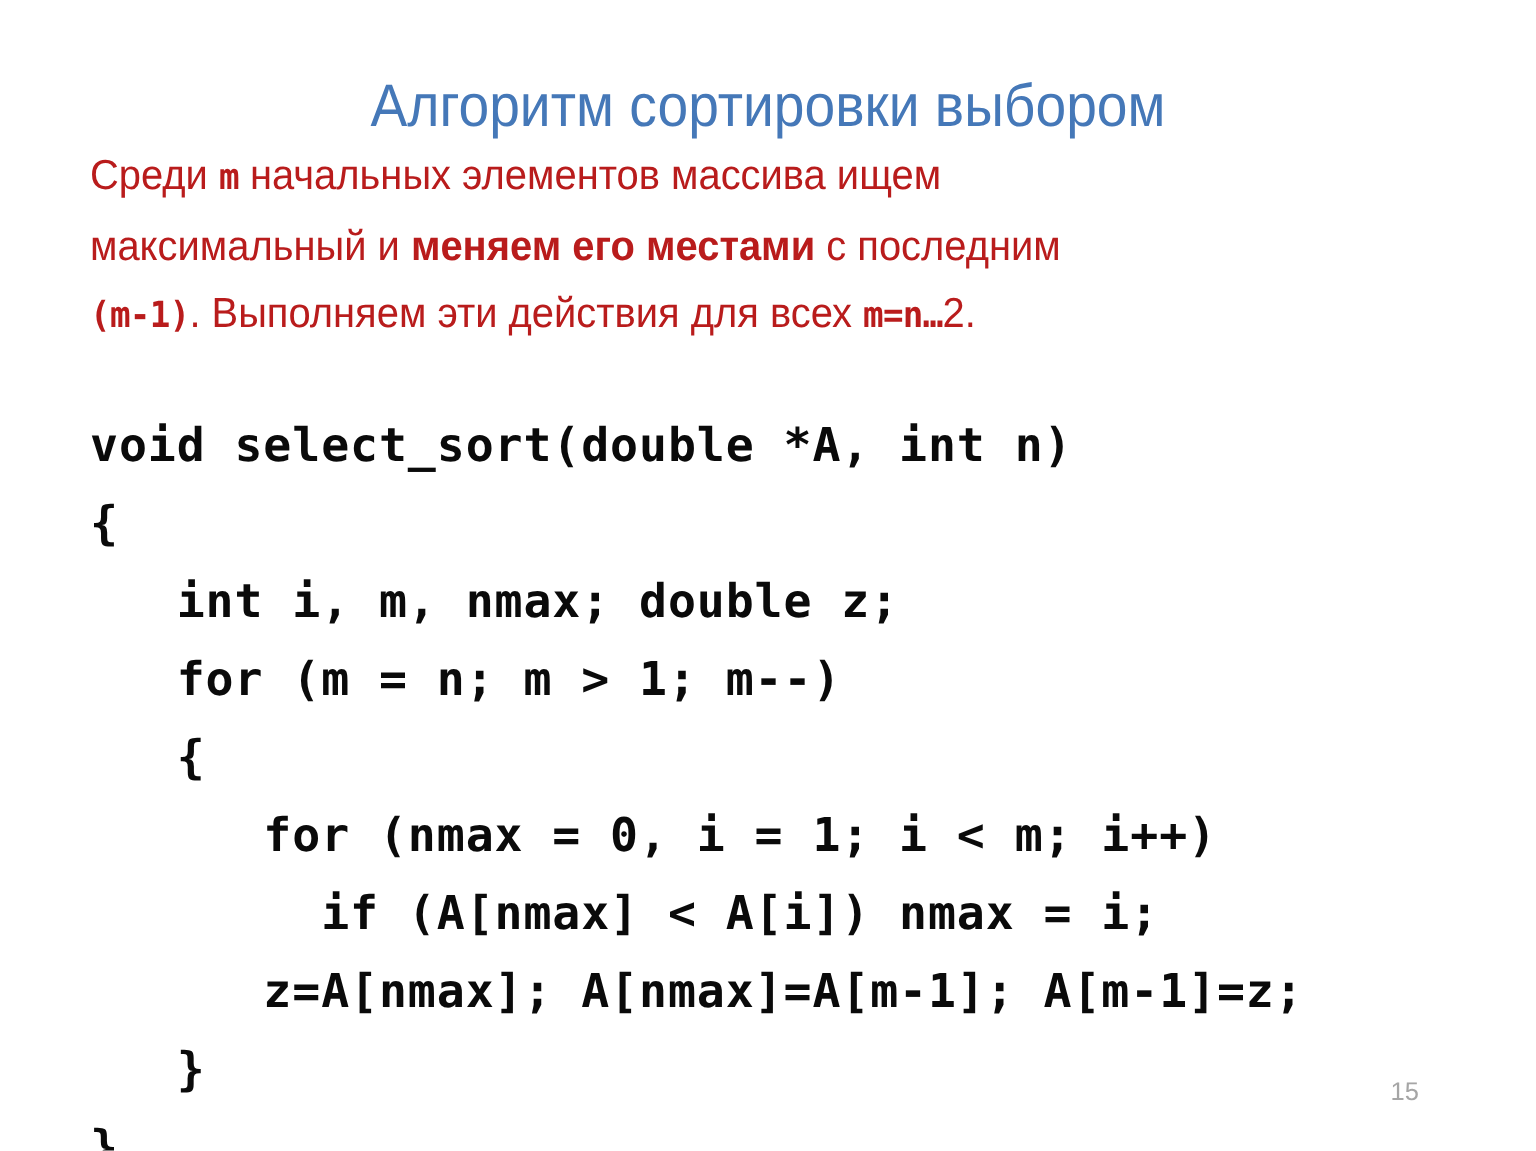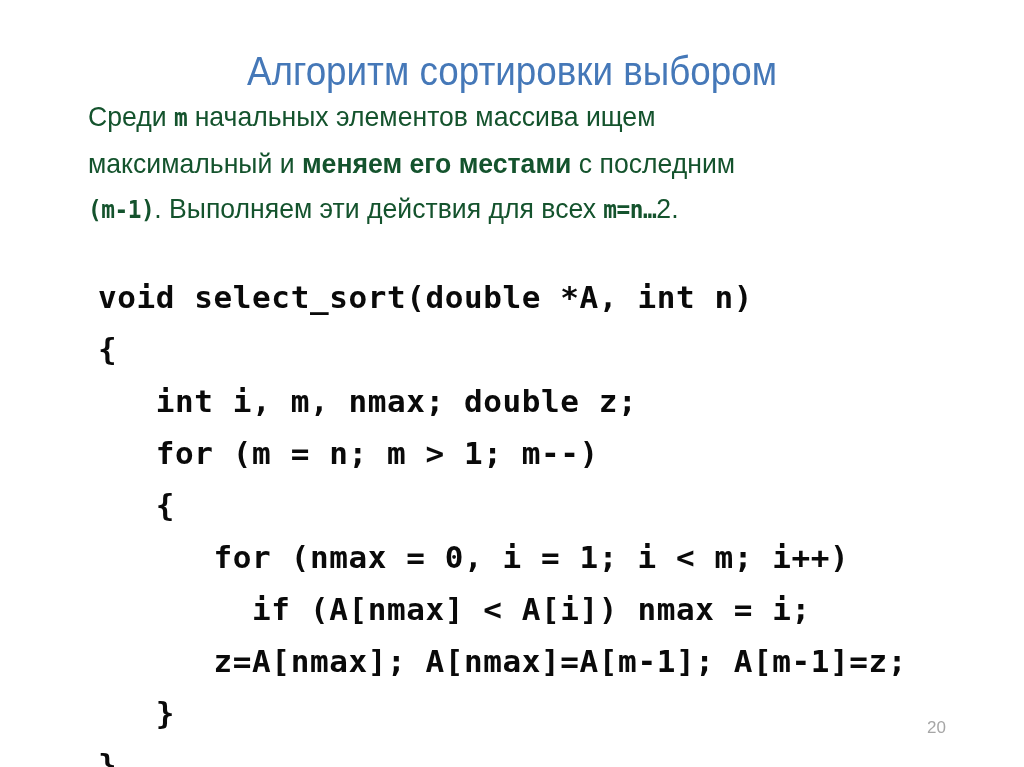--- a/index.html
+++ b/index.html
@@ -40,26 +40,25 @@
     transform-origin: center center;
     white-space: nowrap;
   }
 
   
   .para {
     position: absolute;
     left: 60px;
     top: 94px;
     width: 920px;
-    color: #14532d;
+    color: #b91c1c;
     font-family: "Liberation Sans", sans-serif;
     font-size: 28px;
     font-weight: 400;
     line-height: 45px;
-    margin-left: 28px;
   }
   .para .ln {
     display: block;
     white-space: nowrap;
     transform: scaleX(0.95);
     transform-origin: left center;
   }
   .para b {
     font-weight: 700;
   }
@@ -79,21 +78,20 @@
     font-family: "DejaVu Sans Mono", "Liberation Mono", monospace;
     font-weight: 700;
     font-size: 31px;
     line-height: 52px;
     white-space: pre;
     letter-spacing: 0.6px;
   }
   .code .cl {
     display: block;
     white-space: pre;
-    margin-left: 38px;
   }
 
   
   .page-num {
     position: absolute;
     right: 78px;
     top: 718px;
     color: #a6a6a6;
     font-family: "Liberation Sans", sans-serif;
     font-size: 17px;
@@ -110,15 +108,15 @@
   <div class="para">
     <span class="ln"><span>Среди </span><span class="mono">m</span><span> начальных элементов массива ищем</span></span>
 
     <span class="ln"><span>максимальный и </span><b>меняем его местами</b><span> с последним</span></span>
 
     <span class="ln"><span class="mono">(m-1)</span><span>. Выполняем эти действия для всех </span><span class="mono">m=n…</span><span>2.</span></span>
   </div>
 
   <pre class="code"><span class="cl">void select_sort(double *A, int n)</span><span class="cl">{</span><span class="cl">   int i, m, nmax; double z;</span><span class="cl">   for (m = n; m &gt; 1; m--)</span><span class="cl">   {</span><span class="cl">      for (nmax = 0, i = 1; i &lt; m; i++)</span><span class="cl">        if (A[nmax] &lt; A[i]) nmax = i;</span><span class="cl">      z=A[nmax]; A[nmax]=A[m-1]; A[m-1]=z;</span><span class="cl">   }</span><span class="cl">}</span></pre>
 
-  <div class="page-num">20</div>
+  <div class="page-num">15</div>
 
 </div>
 
 </body></html>

